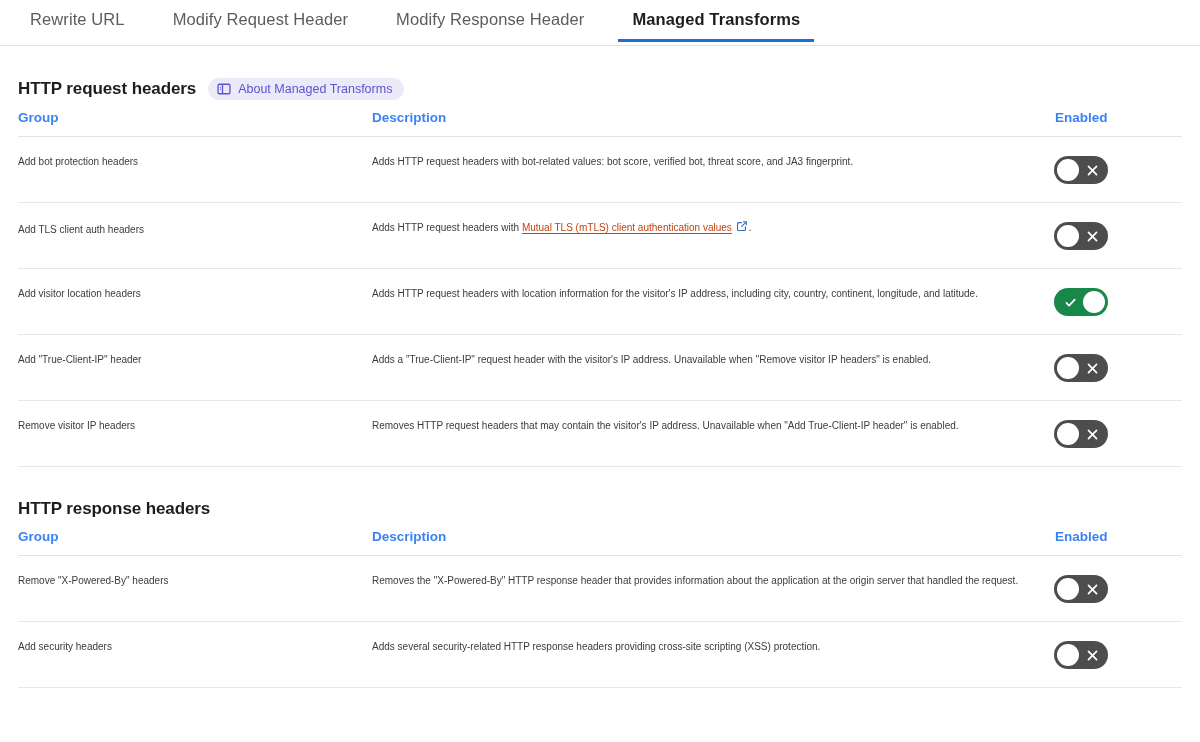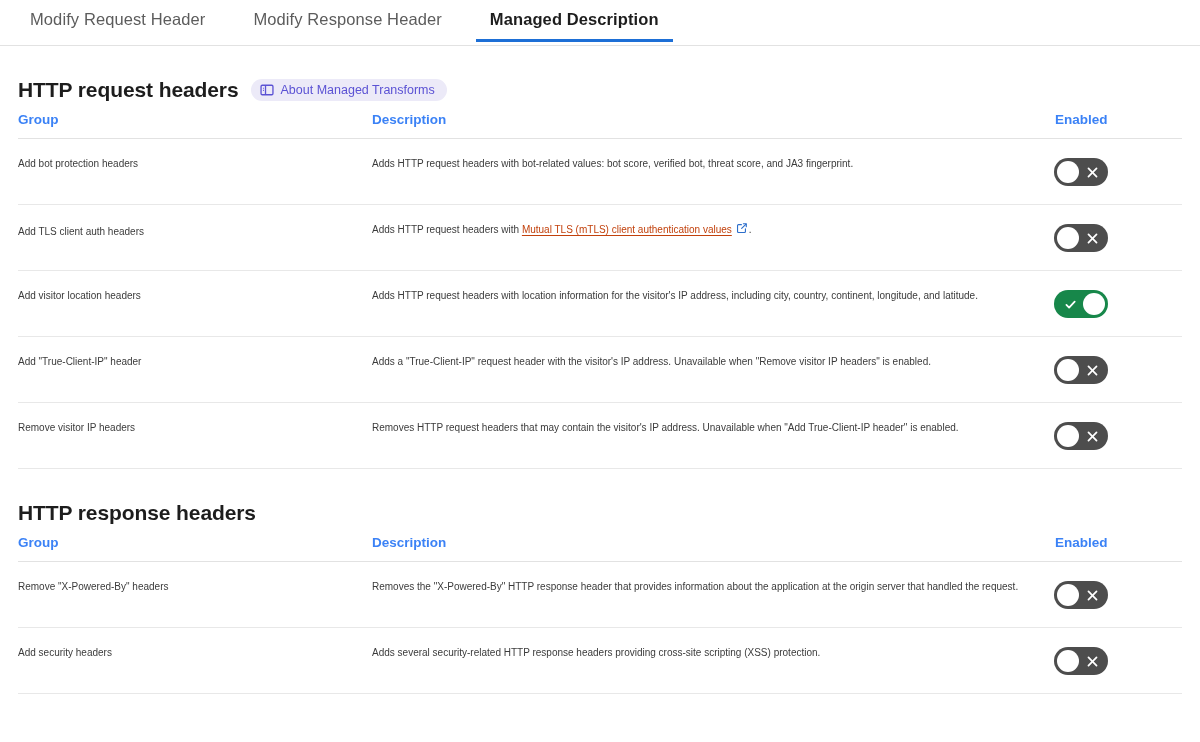--- a/index.html
+++ b/index.html
@@ -57,21 +57,21 @@
   .section { margin-top: 0; }
 
   .section-head {
     display: flex;
     align-items: center;
     gap: 12px;
     padding-top: 32px;
     padding-bottom: 10px;
   }
   .section-title {
-    font-size: 21px;
+    font-size: 17px;
     font-weight: 700;
     color: #1d1d1d;
     letter-spacing: -.1px;
   }
   .badge {
     display: inline-flex;
     align-items: flex-start;
     gap: 7px;
     background: #eceaf8;
     color: #5b52d4;
@@ -150,23 +150,24 @@
     display: flex; align-items: center; justify-content: center;
   }
   .toggle.on { background: #17874a; }
   .toggle.on .knob { left: auto; right: 3px; }
   .toggle.on .mark { right: auto; left: 0; }
 </style>
 </head>
 <body>
 
 <div class="tabbar">
+  <div class="tab">Rewrite URL</div>
   <div class="tab">Modify Request Header</div>
   <div class="tab">Modify Response Header</div>
-  <div class="tab active">Managed Description</div>
+  <div class="tab active">Managed Transforms</div>
 </div>
 
 <div class="content">
 
   <div class="section">
 
     <div class="section-head">
       <div class="section-title">HTTP request headers</div>
       <div class="badge">
         <span>

